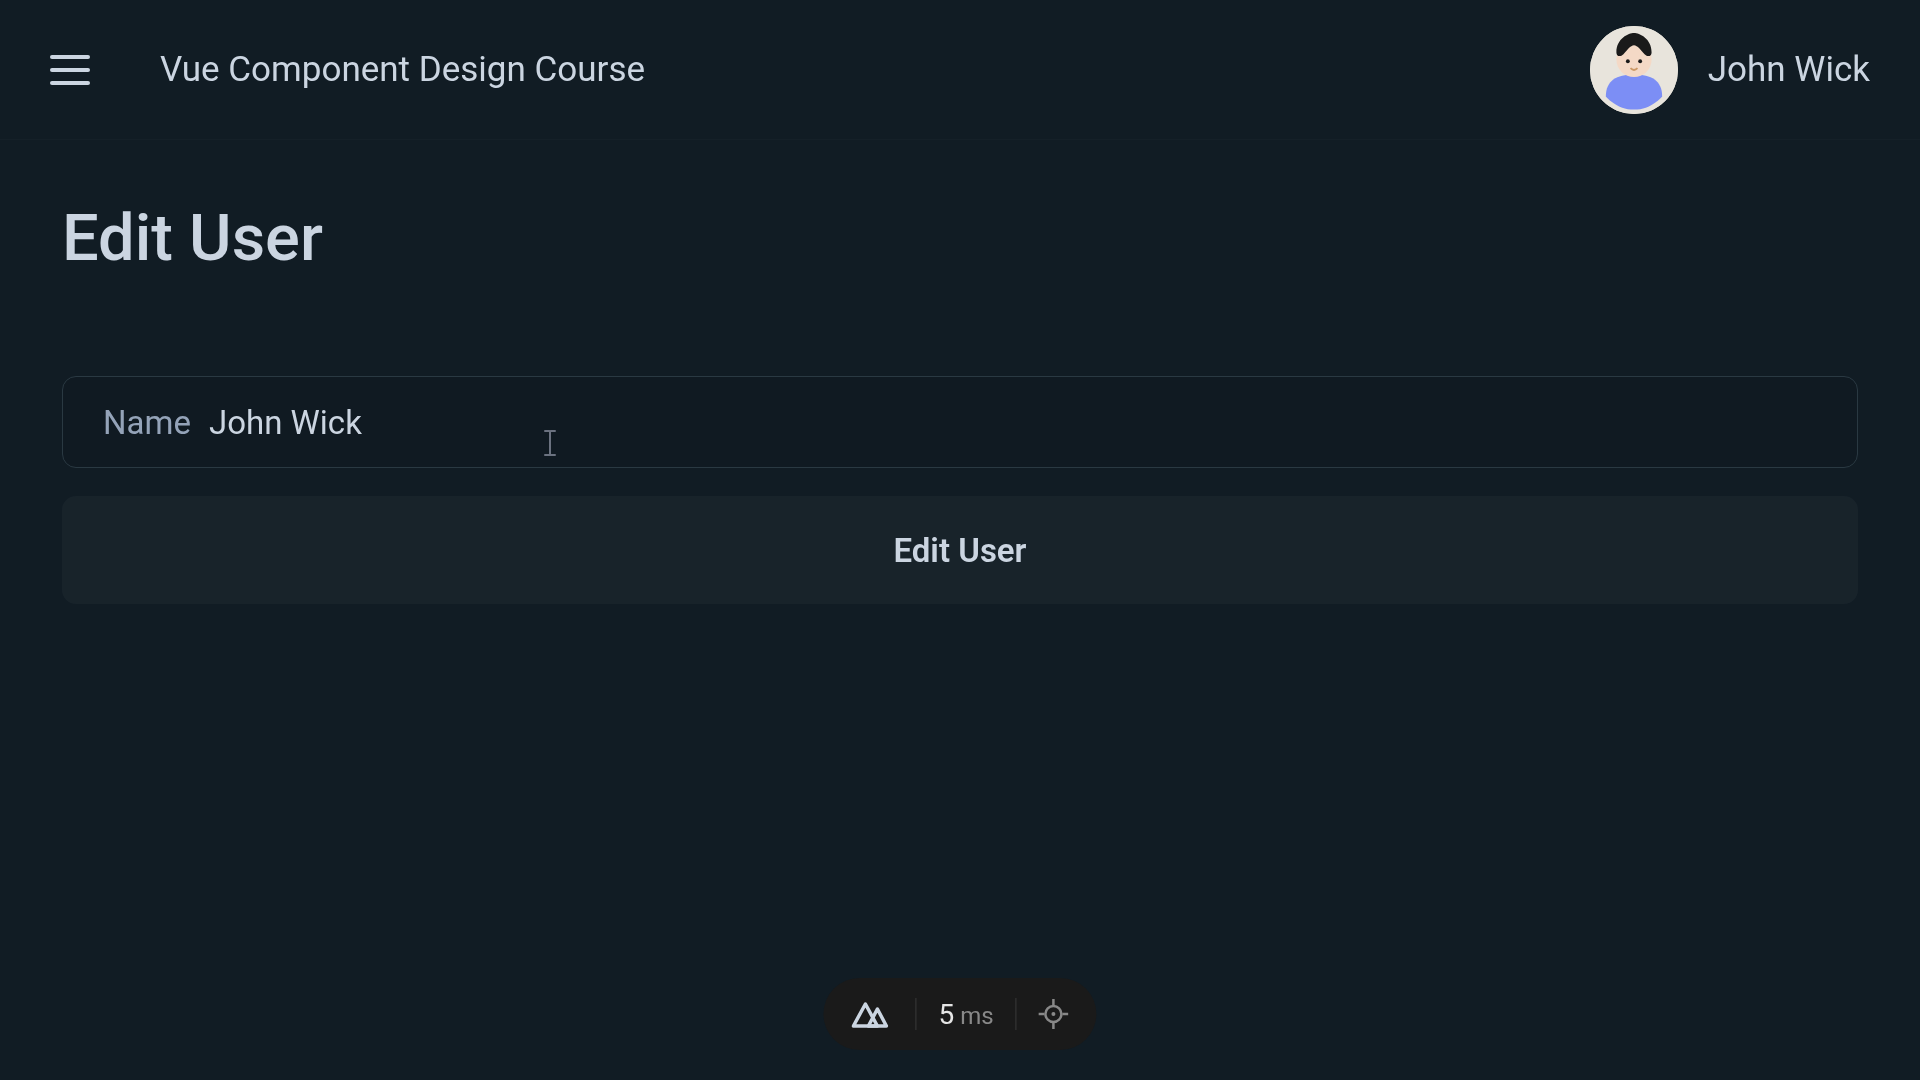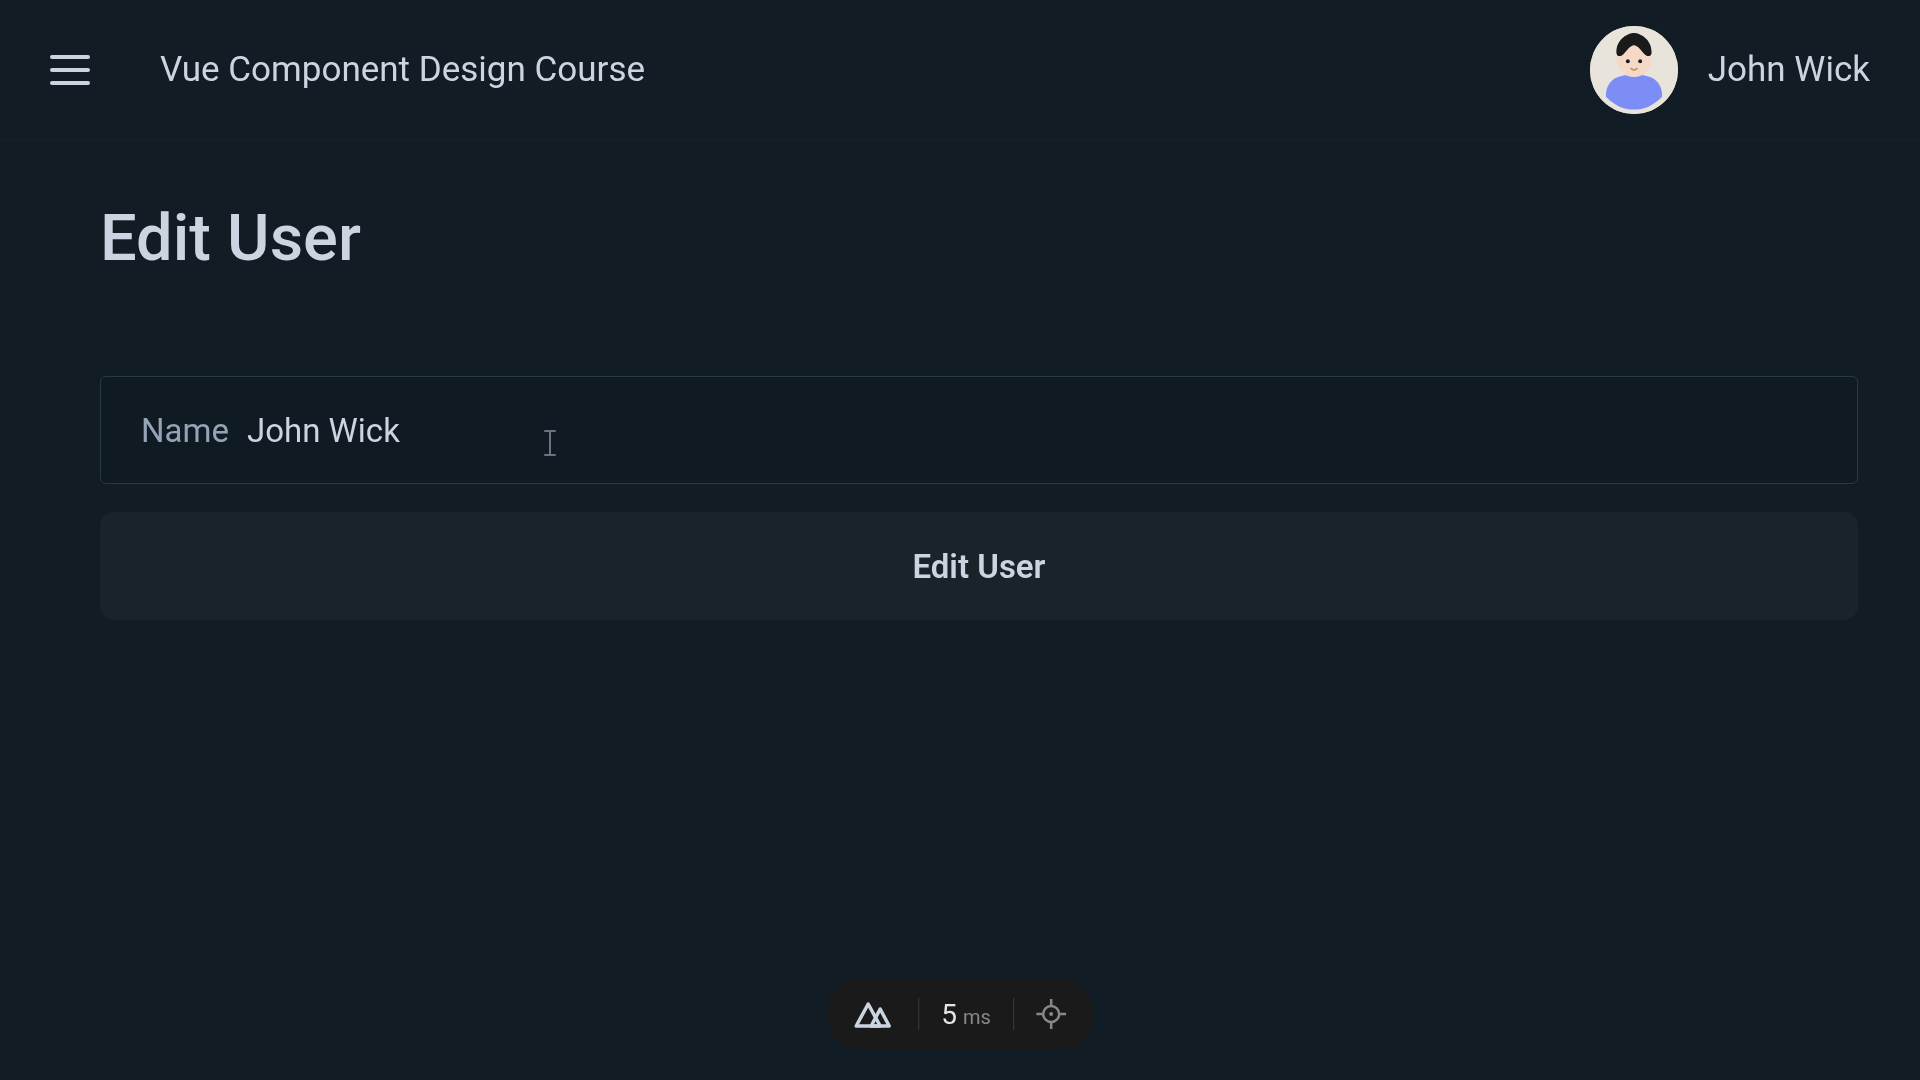--- a/index.html
+++ b/index.html
@@ -70,34 +70,33 @@
   }
   .username {
     font-size: 35px;
     font-weight: 400;
     color: #cbd5e1;
   }
 
   
   .main {
     padding: 60px 62px 0 62px;
-    margin-left: 38px;
   }
   .page-title {
     font-size: 65px;
     font-weight: 500;
     color: #cbd5e1;
     margin-bottom: 100px;
   }
 
   .field {
     width: 100%;
-    height: 108px;
+    height: 92px;
     border: 1px solid #2a3942;
-    border-radius: 6px;
+    border-radius: 14px;
     display: flex;
     align-items: center;
     padding: 0 40px;
     margin-bottom: 28px;
     background: rgba(0,0,0,0.05);
   }
   .field-email {
     border-color: #2b4238;
   }
   .field-label {
@@ -154,21 +153,21 @@
     font-size: 28px;
     display: flex;
     align-items: baseline;
     gap: 6px;
   }
   .dev-timing .num {
     color: #e5e5e5;
   }
   .dev-timing .unit {
     color: #888;
-    font-size: 20px;
+    font-size: 24px;
   }
   .nuxt-icon svg, .target-icon svg {
     display: block;
   }
 
   
   .text-caret {
     position: absolute;
     top: 430px;
     left: 543px;

